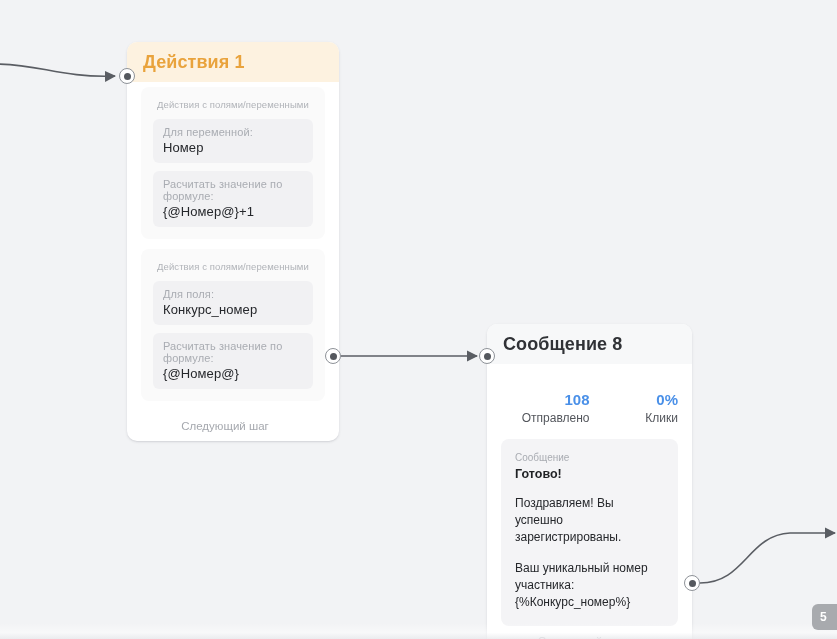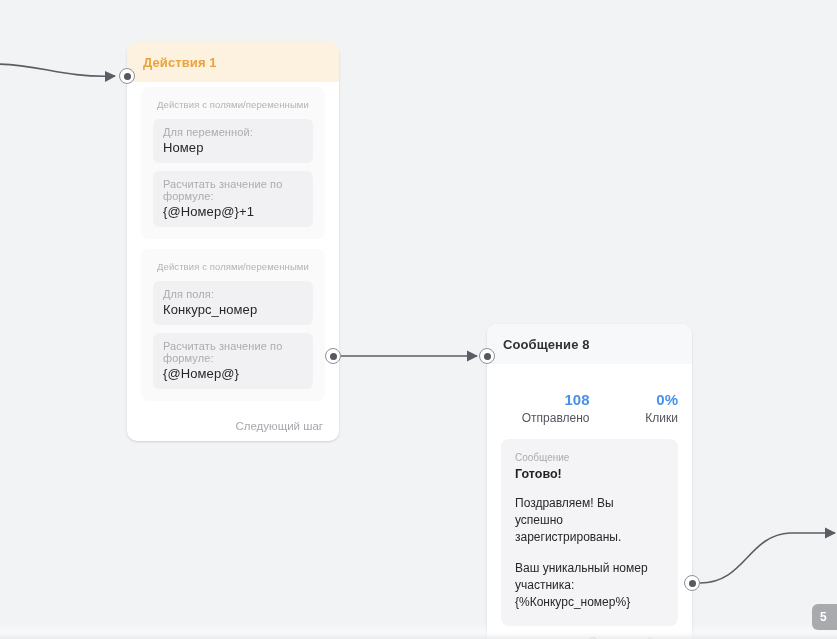--- a/index.html
+++ b/index.html
@@ -45,37 +45,37 @@
     background: #ffffff;
     border-radius: 10px;
     box-shadow: 0 1px 3px rgba(16,24,40,.10), 0 1px 1px rgba(16,24,40,.05);
   }
   .node-header {
     height: 40px;
     display: flex;
     align-items: center;
     padding: 0 16px;
     border-radius: 10px 10px 0 0;
-    font-size: 13px;
+    font-size: 18px;
     font-weight: 700;
     letter-spacing: .1px;
   }
   .node-header.action {
     background: #fdf2e0;
     color: #e9a33c;
   }
   .node-header.message {
     background: #f7f8f9;
     color: #303236;
   }
   .node-body { padding: 5px 14px 0 14px; }
   .node-footer {
     display: flex;
     align-items: center;
-    justify-content: flex-end;
+    justify-content: center;
     height: 30px;
     padding: 0 16px 0 0;
     font-size: 11.5px;
     color: #a5a8ae;
   }
 
   
   .group {
     background: #fafafa;
     border-radius: 8px;

